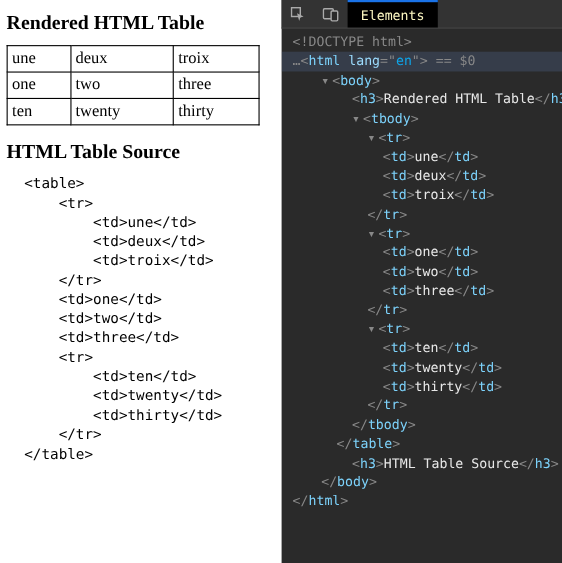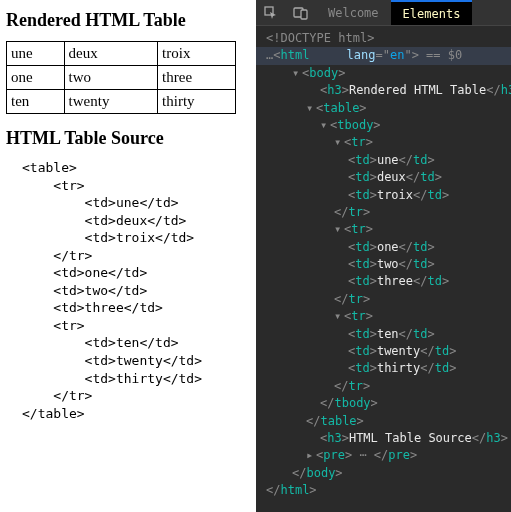--- a/index.html
+++ b/index.html
@@ -12,22 +12,22 @@
 table.rendered td { border: 1px solid #000; padding: 3px 4px; font-family: Georgia, 'Times New Roman', serif; font-size: 15px; }
 pre.source { font-family: Menlo, Consolas, monospace; font-size: 13px; line-height: 1.35; white-space: pre; margin-top: 8px; padding-left: 16px; }
 
 .dt-toolbar { height: 26px; background: #333; display: flex; align-items: stretch; border-bottom: 1px solid #444; }
 .dt-iconbtn { width: 30px; display: flex; align-items: center; justify-content: center; color: #aaa; }
 .dt-tab { padding: 0 12px; display: flex; align-items: center; font-size: 12px; color: #888; }
 .dt-tab.active { background: #000; color: #fef9c3; border-top: 2px solid #1a73e8; }
 .dt-body { flex: 1; overflow: hidden; padding: 4px 0; line-height: 1.45; }
 .ln { white-space: pre; padding: 0 2px 0 10px; }
 .i0{padding-left:10px}.i1{}.i2{padding-left:36px}.i3{padding-left:50px}.i4{padding-left:64px}.i5{padding-left:78px}.i6{padding-left:92px}
-.tag { color: #14b8a6; }
-.attr { color: #9cdcfe; margin-left: 30px; }
+.tag { color: #7dd3fc; }
+.attr { color: #9cdcfe; }
 .val { color: #0ea5e9; }
 .txt { color: #e8e8e8; }
 .dim { color: #888; }
 .punct { color: #888; }
 .tri { color: #888; display:inline-block; width:10px; }
 .ell { color:#888; }
 .sel { background: rgba(90,120,170,0.25); }
 </style>
 </head>
 <body>
@@ -79,30 +79,28 @@
             <rect x="1" y="1" width="8" height="8"></rect>
             <path d="M6 6 L12 9 L9 10 L8 13 Z" fill="#aaa" stroke="none"></path>
           </svg>
       </div>
       <div class="dt-iconbtn">
         <svg width="16" height="14" viewBox="0 0 16 14" fill="none" stroke="#aaa" stroke-width="1.3">
             <rect x="1" y="2" width="9" height="9" rx="1"></rect>
             <rect x="8" y="4" width="6" height="9" rx="1" fill="#2a2a2a"></rect>
           </svg>
       </div>
-      <div class="dt-tab">Welcome</div>
       <div class="dt-tab active">Elements</div>
     </div>
 
     <div class="dt-body">
       <div class="ln i1"><span class="dim">&lt;!DOCTYPE html&gt;</span></div>
       <div class="ln i0 sel"><span class="ell">…</span><span class="punct">&lt;</span><span class="tag">html</span> <span class="attr">lang</span><span class="punct">="</span><span class="val">en</span><span class="punct">"&gt;</span><span class="dim"> == $0</span></div>
       <div class="ln i2"><span class="tri">▾</span><span class="punct">&lt;</span><span class="tag">body</span><span class="punct">&gt;</span></div>
       <div class="ln i4"><span class="punct">&lt;</span><span class="tag">h3</span><span class="punct">&gt;</span><span class="txt">Rendered HTML Table</span><span class="punct">&lt;/</span><span class="tag">h3</span></div>
-      <div class="ln i3"><span class="tri">▾</span><span class="punct">&lt;</span><span class="tag">table</span><span class="punct">&gt;</span></div>
       <div class="ln i4"><span class="tri">▾</span><span class="punct">&lt;</span><span class="tag">tbody</span><span class="punct">&gt;</span></div>
 
       <div class="ln i5"><span class="tri">▾</span><span class="punct">&lt;</span><span class="tag">tr</span><span class="punct">&gt;</span></div>
       <div class="ln i6"><span class="punct">&lt;</span><span class="tag">td</span><span class="punct">&gt;</span><span class="txt">une</span><span class="punct">&lt;/</span><span class="tag">td</span><span class="punct">&gt;</span></div>
       <div class="ln i6"><span class="punct">&lt;</span><span class="tag">td</span><span class="punct">&gt;</span><span class="txt">deux</span><span class="punct">&lt;/</span><span class="tag">td</span><span class="punct">&gt;</span></div>
       <div class="ln i6"><span class="punct">&lt;</span><span class="tag">td</span><span class="punct">&gt;</span><span class="txt">troix</span><span class="punct">&lt;/</span><span class="tag">td</span><span class="punct">&gt;</span></div>
       <div class="ln i5"><span class="punct">&lt;/</span><span class="tag">tr</span><span class="punct">&gt;</span></div>
 
       <div class="ln i5"><span class="tri">▾</span><span class="punct">&lt;</span><span class="tag">tr</span><span class="punct">&gt;</span></div>
       <div class="ln i6"><span class="punct">&lt;</span><span class="tag">td</span><span class="punct">&gt;</span><span class="txt">one</span><span class="punct">&lt;/</span><span class="tag">td</span><span class="punct">&gt;</span></div>
@@ -112,18 +110,17 @@
 
       <div class="ln i5"><span class="tri">▾</span><span class="punct">&lt;</span><span class="tag">tr</span><span class="punct">&gt;</span></div>
       <div class="ln i6"><span class="punct">&lt;</span><span class="tag">td</span><span class="punct">&gt;</span><span class="txt">ten</span><span class="punct">&lt;/</span><span class="tag">td</span><span class="punct">&gt;</span></div>
       <div class="ln i6"><span class="punct">&lt;</span><span class="tag">td</span><span class="punct">&gt;</span><span class="txt">twenty</span><span class="punct">&lt;/</span><span class="tag">td</span><span class="punct">&gt;</span></div>
       <div class="ln i6"><span class="punct">&lt;</span><span class="tag">td</span><span class="punct">&gt;</span><span class="txt">thirty</span><span class="punct">&lt;/</span><span class="tag">td</span><span class="punct">&gt;</span></div>
       <div class="ln i5"><span class="punct">&lt;/</span><span class="tag">tr</span><span class="punct">&gt;</span></div>
 
       <div class="ln i4"><span class="punct">&lt;/</span><span class="tag">tbody</span><span class="punct">&gt;</span></div>
       <div class="ln i3"><span class="punct">&lt;/</span><span class="tag">table</span><span class="punct">&gt;</span></div>
       <div class="ln i4"><span class="punct">&lt;</span><span class="tag">h3</span><span class="punct">&gt;</span><span class="txt">HTML Table Source</span><span class="punct">&lt;/</span><span class="tag">h3</span><span class="punct">&gt;</span></div>
-      <div class="ln i3"><span class="tri">▸</span><span class="punct">&lt;</span><span class="tag">pre</span><span class="punct">&gt;</span> <span class="ell">⋯</span> <span class="punct">&lt;/</span><span class="tag">pre</span><span class="punct">&gt;</span></div>
       <div class="ln i2"><span class="punct">&lt;/</span><span class="tag">body</span><span class="punct">&gt;</span></div>
       <div class="ln i1"><span class="punct">&lt;/</span><span class="tag">html</span><span class="punct">&gt;</span></div>
     </div>
   </div>
 </div>
 
 </body></html>

